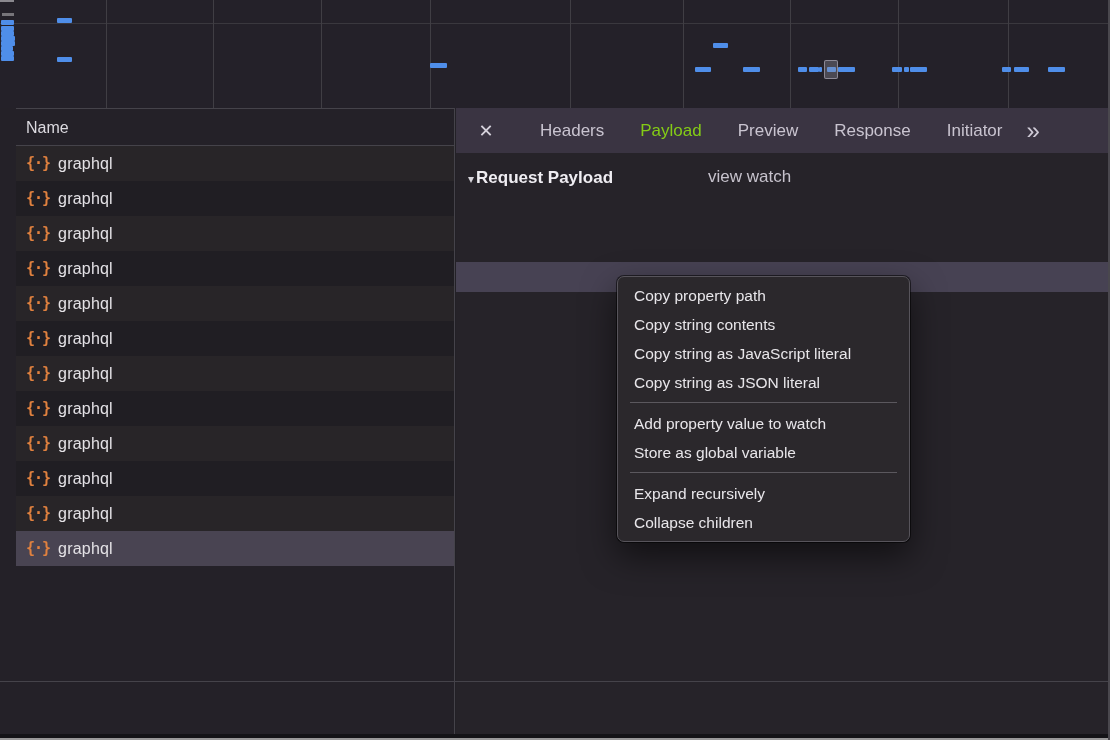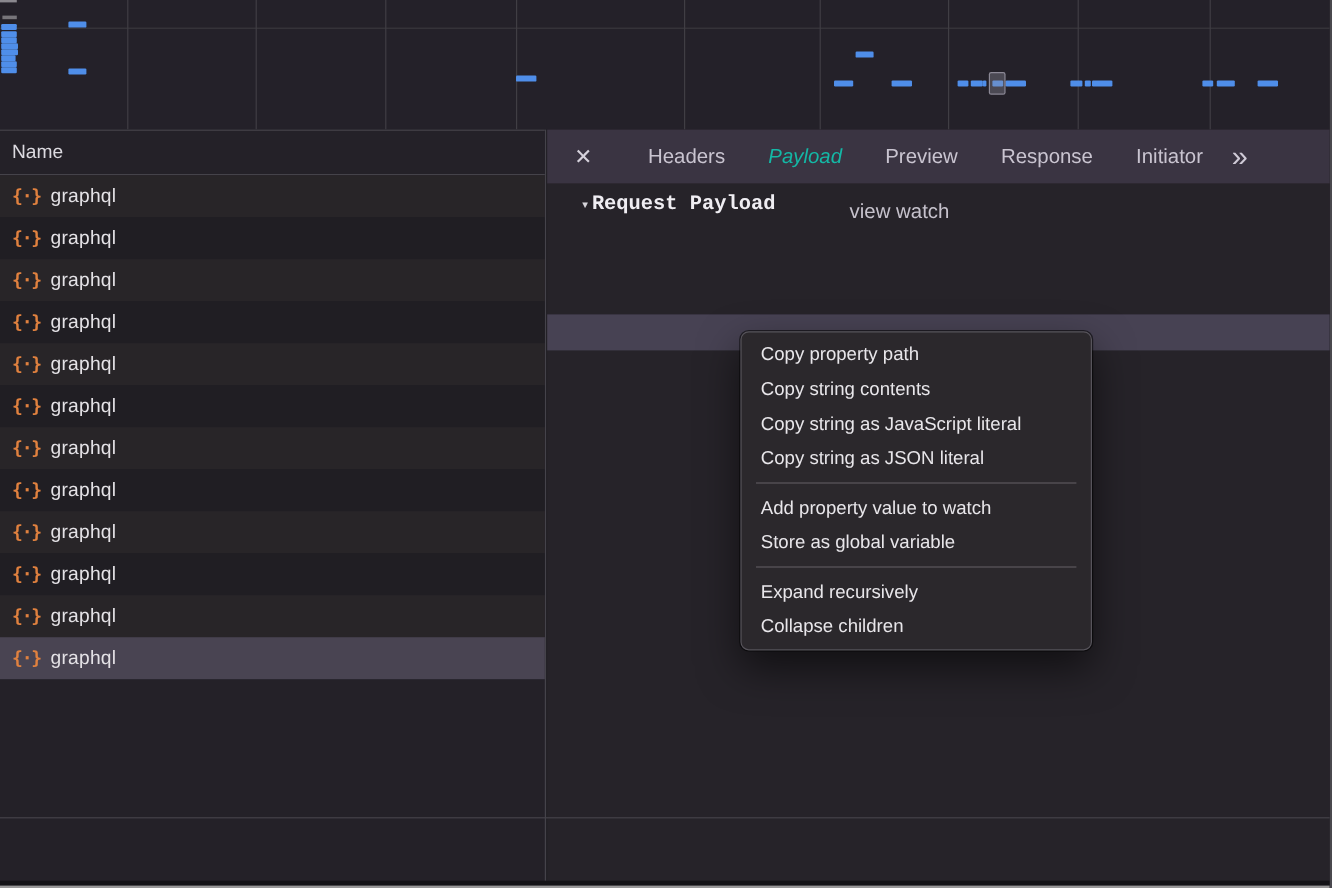--- a/index.html
+++ b/index.html
@@ -10,44 +10,44 @@
   #overview{position:absolute;left:0;top:0;width:1110px;height:108px;background:#242129;}
   #overview .gridline{position:absolute;top:0;width:1px;height:108px;background:#403e44;}
   #overview .hline{position:absolute;left:0;top:23px;width:1110px;height:1px;background:#3a383e;}
   #overview .wbar{position:absolute;height:5px;border-radius:1px;}
   #overview .tick{position:absolute;left:0;top:0;width:14px;height:2px;background:#8a888e;}
   #overview .graybar{position:absolute;left:2px;top:13px;width:12px;height:3px;background:#77757a;}
   #overview .marker{position:absolute;left:824px;top:60px;width:14px;height:19px;background:rgba(150,148,162,.35);
                     border:1px solid rgba(195,192,205,.55);border-radius:2px;box-sizing:border-box;}
 
   
-  #left-panel{position:absolute;left:0;top:108px;width:455px;height:626px;background:#242128;border-right:1px solid #45434a;box-sizing:border-box;}
+  #left-panel{position:absolute;left:0;top:108px;width:455px;height:626px;background:#242128;border-right:1px solid #45434a;box-sizing:border-box;padding-left:16px;}
   #name-header{height:38px;line-height:38px;padding-left:10px;color:#dcdae0;font-size:16px;
                border-top:1px solid #45434a;border-bottom:1px solid #45434a;box-sizing:border-box;background:#242128;}
   .req-row{height:35px;line-height:35px;display:flex;align-items:center;color:#e4e2e6;font-size:16px;}
   .req-row:nth-child(odd){background:#282528;}
   .req-row:nth-child(even){background:#201e23;}
   .req-row.selected{background:#494452;}
   .fx-icon{color:#e0813f;font-family:"DejaVu Sans Mono",monospace;font-weight:bold;font-size:15px;
            letter-spacing:-1px;margin:0 8px 0 10px;}
   .req-label{letter-spacing:.2px;}
 
   
   #right-panel{position:absolute;left:456px;top:108px;width:654px;height:626px;background:#262329;}
   #tab-bar{position:absolute;left:0;top:0;width:654px;height:45px;background:#3a3442;display:flex;align-items:center;}
   #close-btn{margin-left:16px;width:28px;text-align:center;color:#d6d2dc;font-size:18px;cursor:default;}
   .tabs{display:flex;margin-left:22px;}
   .tab{position:relative;color:#c9c4d0;font-size:17px;padding:16px 18px;height:45px;line-height:45px;}
-  .tab.active{color:#14b8a6;font-style:italic;}
+  .tab.active{color:#84cc16;}
   .tab.active::after{content:"";position:absolute;left:6px;right:6px;bottom:2px;height:3px;border-radius:2px;background:#bfa3f4;}
   #more-tabs{color:#cfcad6;font-size:24px;margin-left:6px;line-height:45px;}
 
   
   #payload-area{position:absolute;left:0;top:45px;width:654px;height:528px;background:#262329;}
-  #payload-header{position:absolute;left:28px;top:9px;height:30px;line-height:18px;font-size:17px;color:#efedf2;font-family:Liberation Mono, monospace;}
+  #payload-header{position:absolute;left:12px;top:9px;height:30px;line-height:32px;font-size:17px;color:#efedf2;}
   #payload-header .tri{color:#d6d4da;font-size:12px;margin-right:2px;}
   #payload-header b{font-weight:bold;}
   #view-source{position:absolute;left:252px;top:9px;height:30px;line-height:30px;font-size:17px;color:#c6c2cc;}
 
   .tree-row{position:absolute;left:0;width:654px;height:30px;line-height:30px;
             font-family:"DejaVu Sans Mono",monospace;font-size:18px;color:#d8d6dc;white-space:pre;overflow:hidden;}
   #row-preview{top:49px;}
   #row-operation{top:79px;}
   #row-query{top:109px;background:#474253;}
   #row-variables{top:139px;}

